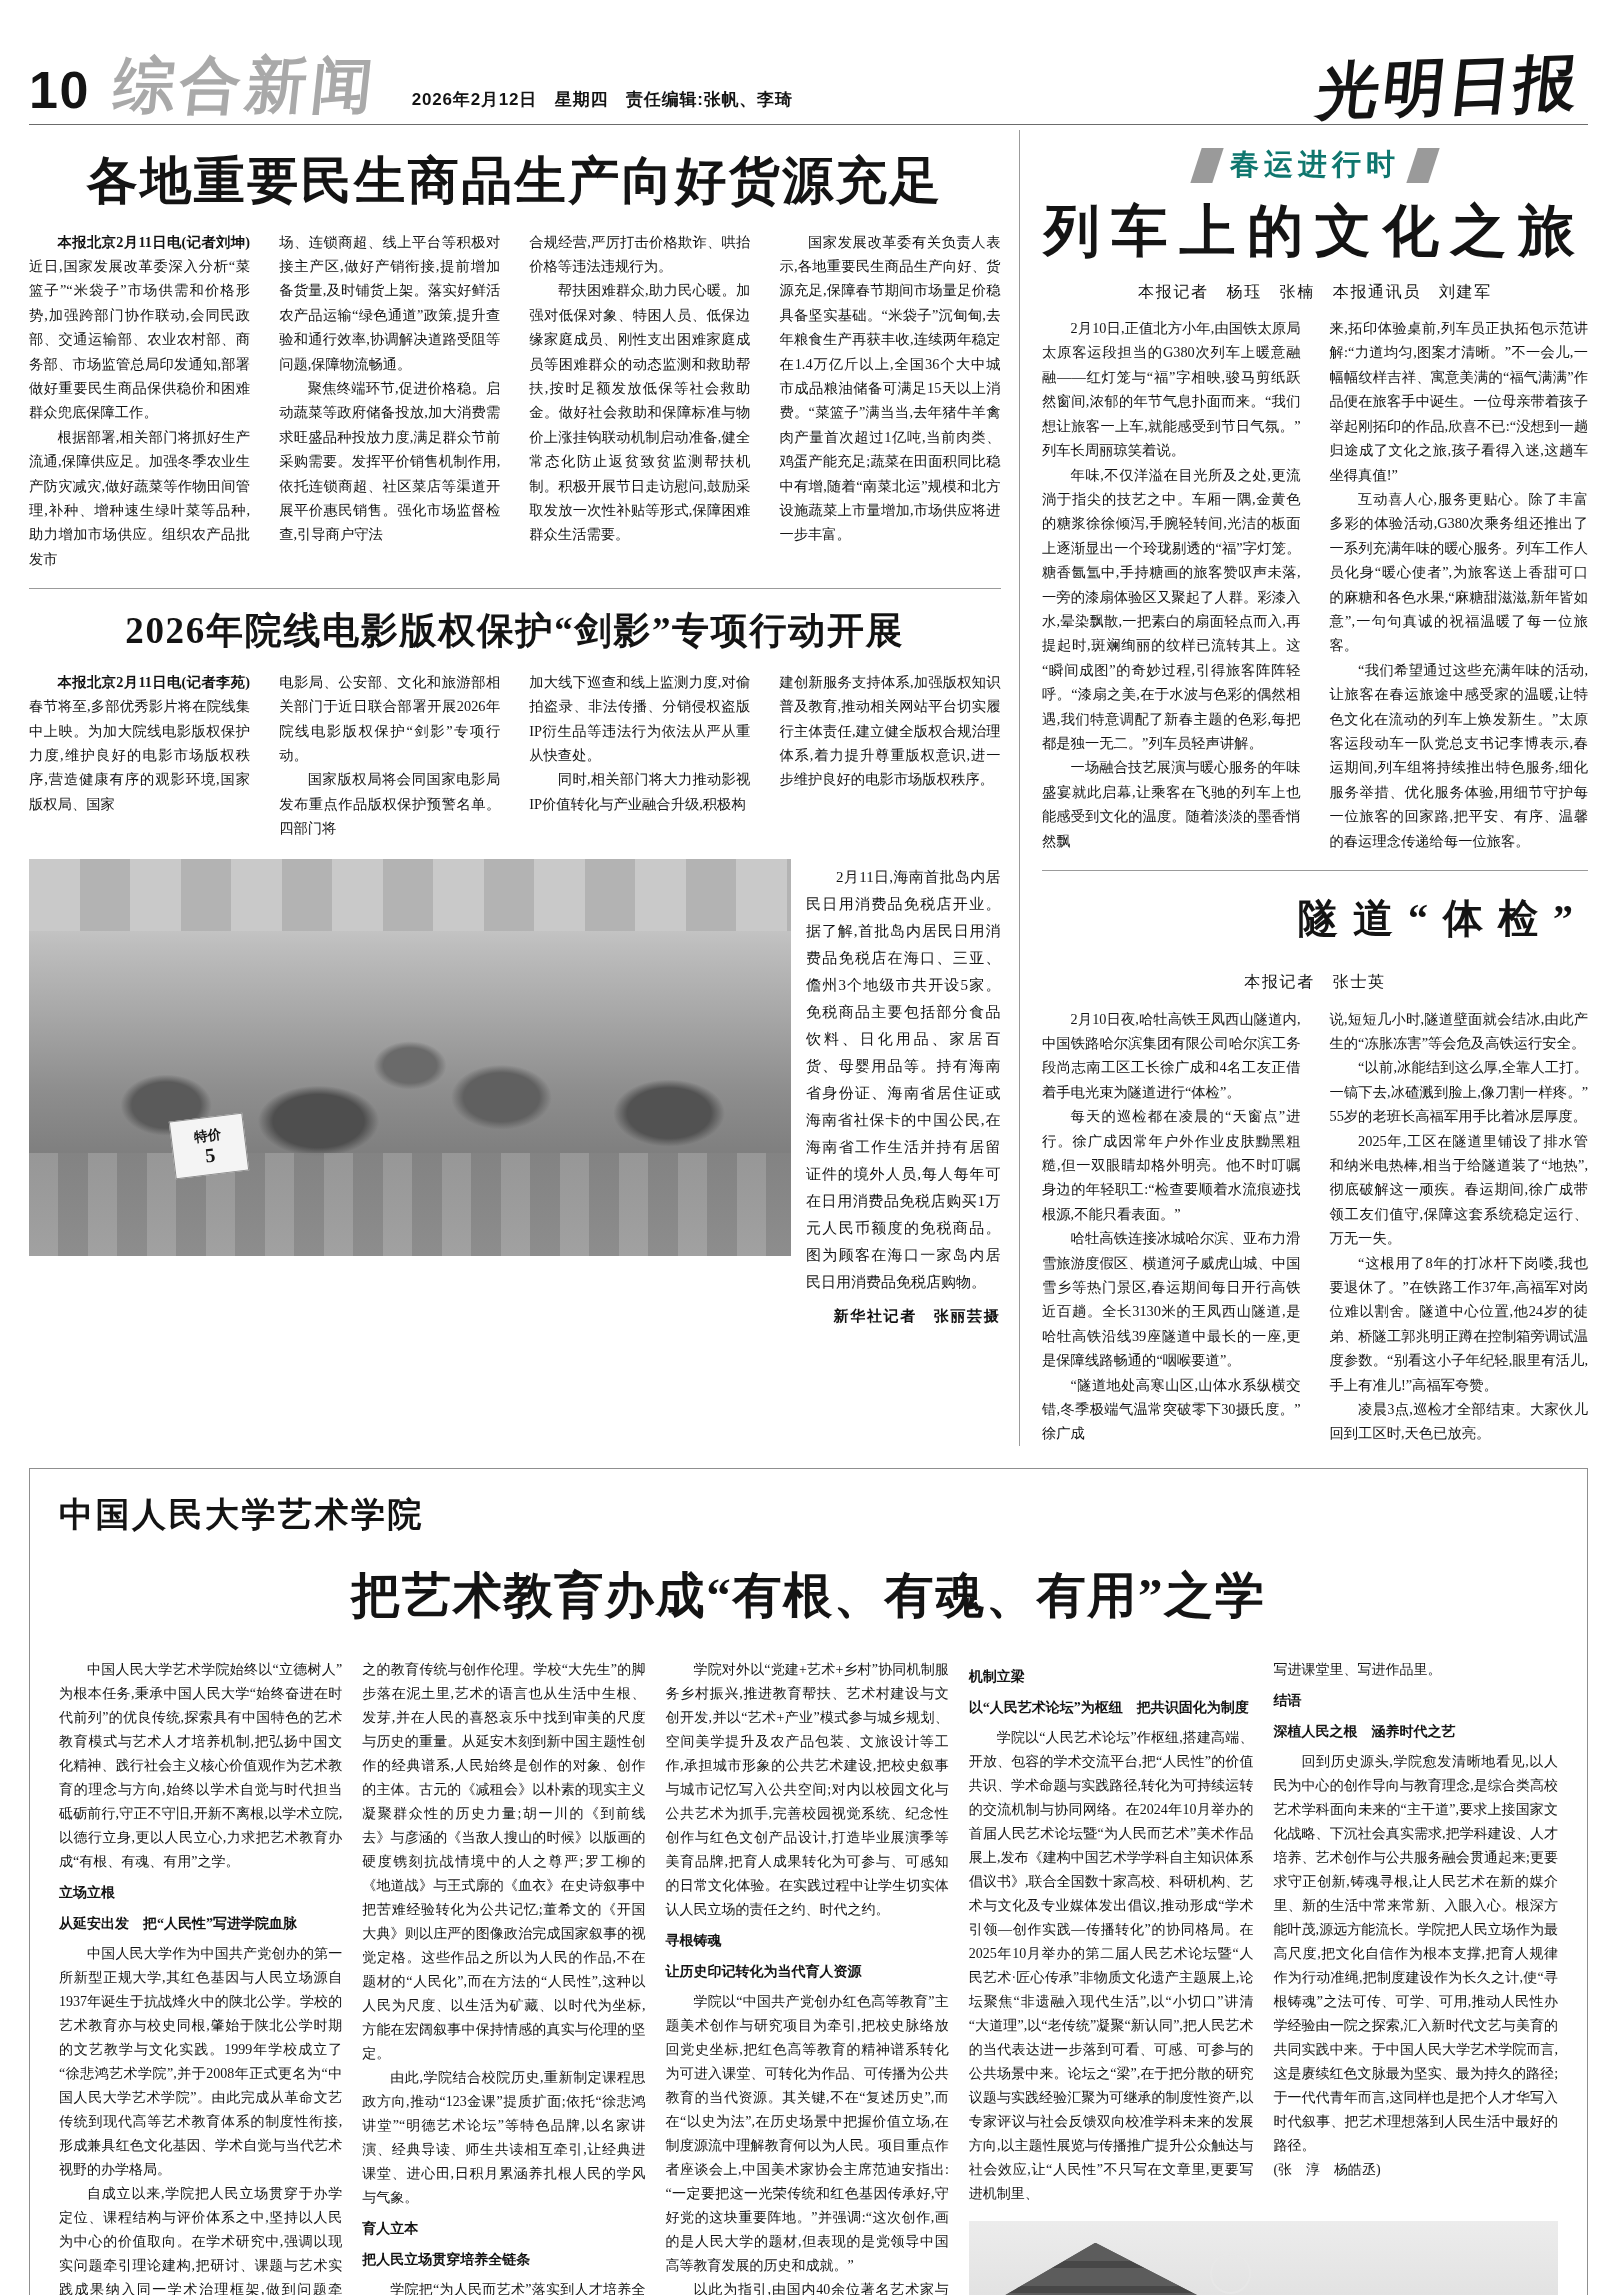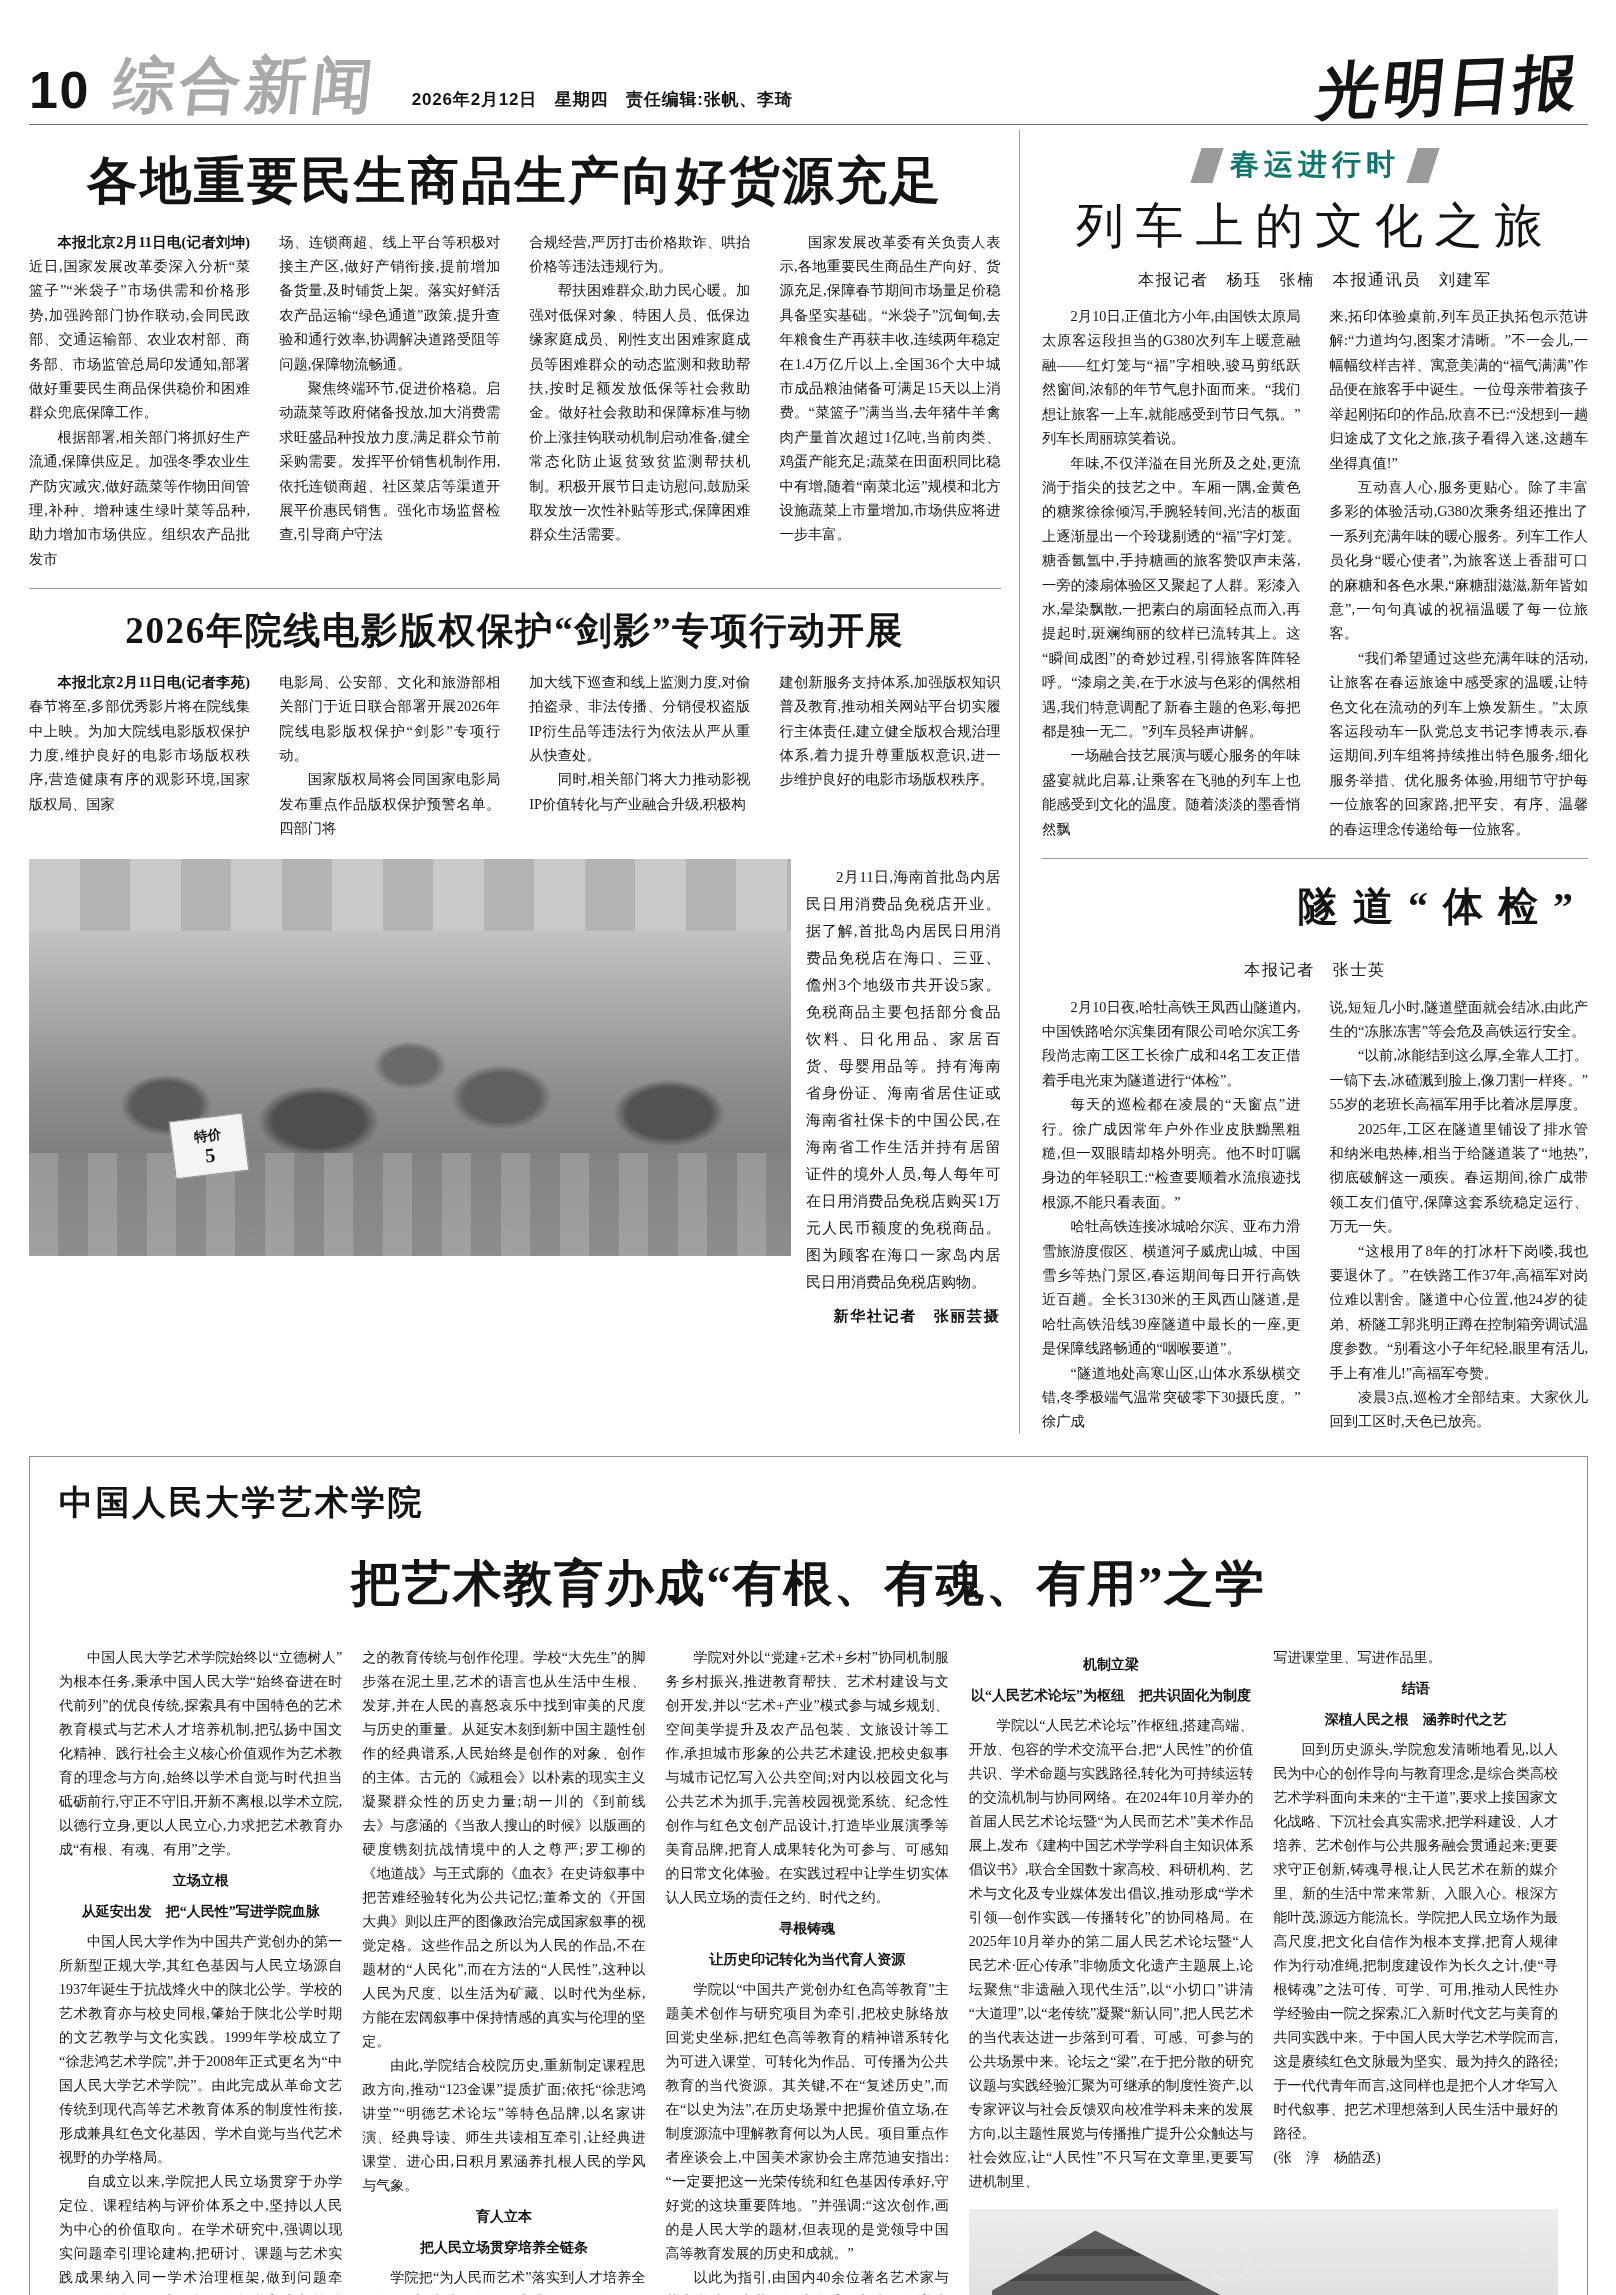--- a/index.html
+++ b/index.html
@@ -36,21 +36,21 @@
   .tcol p.noind{text-indent:0;}
   .hrule{border-top:0.8px solid #9b9b9b;margin:17px 0;}
 
   
   .badge{display:flex;justify-content:center;align-items:center;margin:15px 0 6.7px 0;}
   .badge .bar{width:22px;height:35px;background:#9a9a9a;transform:skewX(-18deg);}
   .badge .bar.r{margin-left:11.8px;}
   .badge .bar.l{margin-right:11.8px;}
   .badge .btxt{font-size:29px;font-weight:bold;color:#0f766e;letter-spacing:5px;
                font-family:"Liberation Sans","DejaVu Sans",sans-serif;}
-  .rheadline{font-size:48px;font-weight:normal;text-align:center;letter-spacing:11.8px;
+  .rheadline{font-size:56px;font-weight:bold;text-align:center;letter-spacing:11.8px;
              margin:8.4px 0 11.8px 0;}
   .rheadline2{font-size:40px;font-weight:bold;text-align:right;letter-spacing:15px;
               margin:20px 0 26px 0;}
   .byline{text-align:center;font-size:16px;margin-bottom:13.5px;letter-spacing:1.7px;}
 
   
   .photoblock{display:flex;gap:15px;margin-top:18.5px;}
   .newsphoto{width:762px;height:397px;position:relative;overflow:hidden;flex:none;
      background:
        radial-gradient(76px 51px at 18% 62%, #5a5a5a 0 45%, transparent 60%),
@@ -78,21 +78,21 @@
   
   .adbox{border:0.8px solid #8f8f8f;margin-top:22px;padding:23.6px 29px 13.5px 29px;
          position:relative;}
   .adkicker{font-size:34px;font-weight:bold;letter-spacing:2.5px;}
   .adtitle{font-size:49px;font-weight:bold;text-align:center;letter-spacing:1.7px;
            margin:25px 0 29px 0;}
   .adbody{display:flex;gap:20px;}
   .adcol{flex:1;font-size:14px;line-height:24px;text-align:justify;}
   .adcol p{margin:0;}
   .adcol p.ind{text-indent:2em;}
-  .adcol .sub{font-weight:bold;text-align:center;margin:6.7px 0;}
+  .adcol .sub{font-weight:bold;text-align:left;margin:6.7px 0;}
   .adright{flex:2.08;display:flex;flex-direction:column;}
   .adrightcols{display:flex;gap:20px;}
   .adrightcols .adcol{flex:1;}
 
   .campusphoto{margin-top:15px;height:354px;position:relative;overflow:hidden;flex:none;
      background:linear-gradient(180deg,#ececec 0%,#dcdcdc 35%,#c8c8c8 60%,#b5b5b5 100%);}
   .campusphoto .tower{position:absolute;left:4%;top:6%;width:46%;height:94%;
      background:
        repeating-linear-gradient(180deg,#5c5c5c 0 18.5px,#474747 18.5px 25px),
        #515151;

